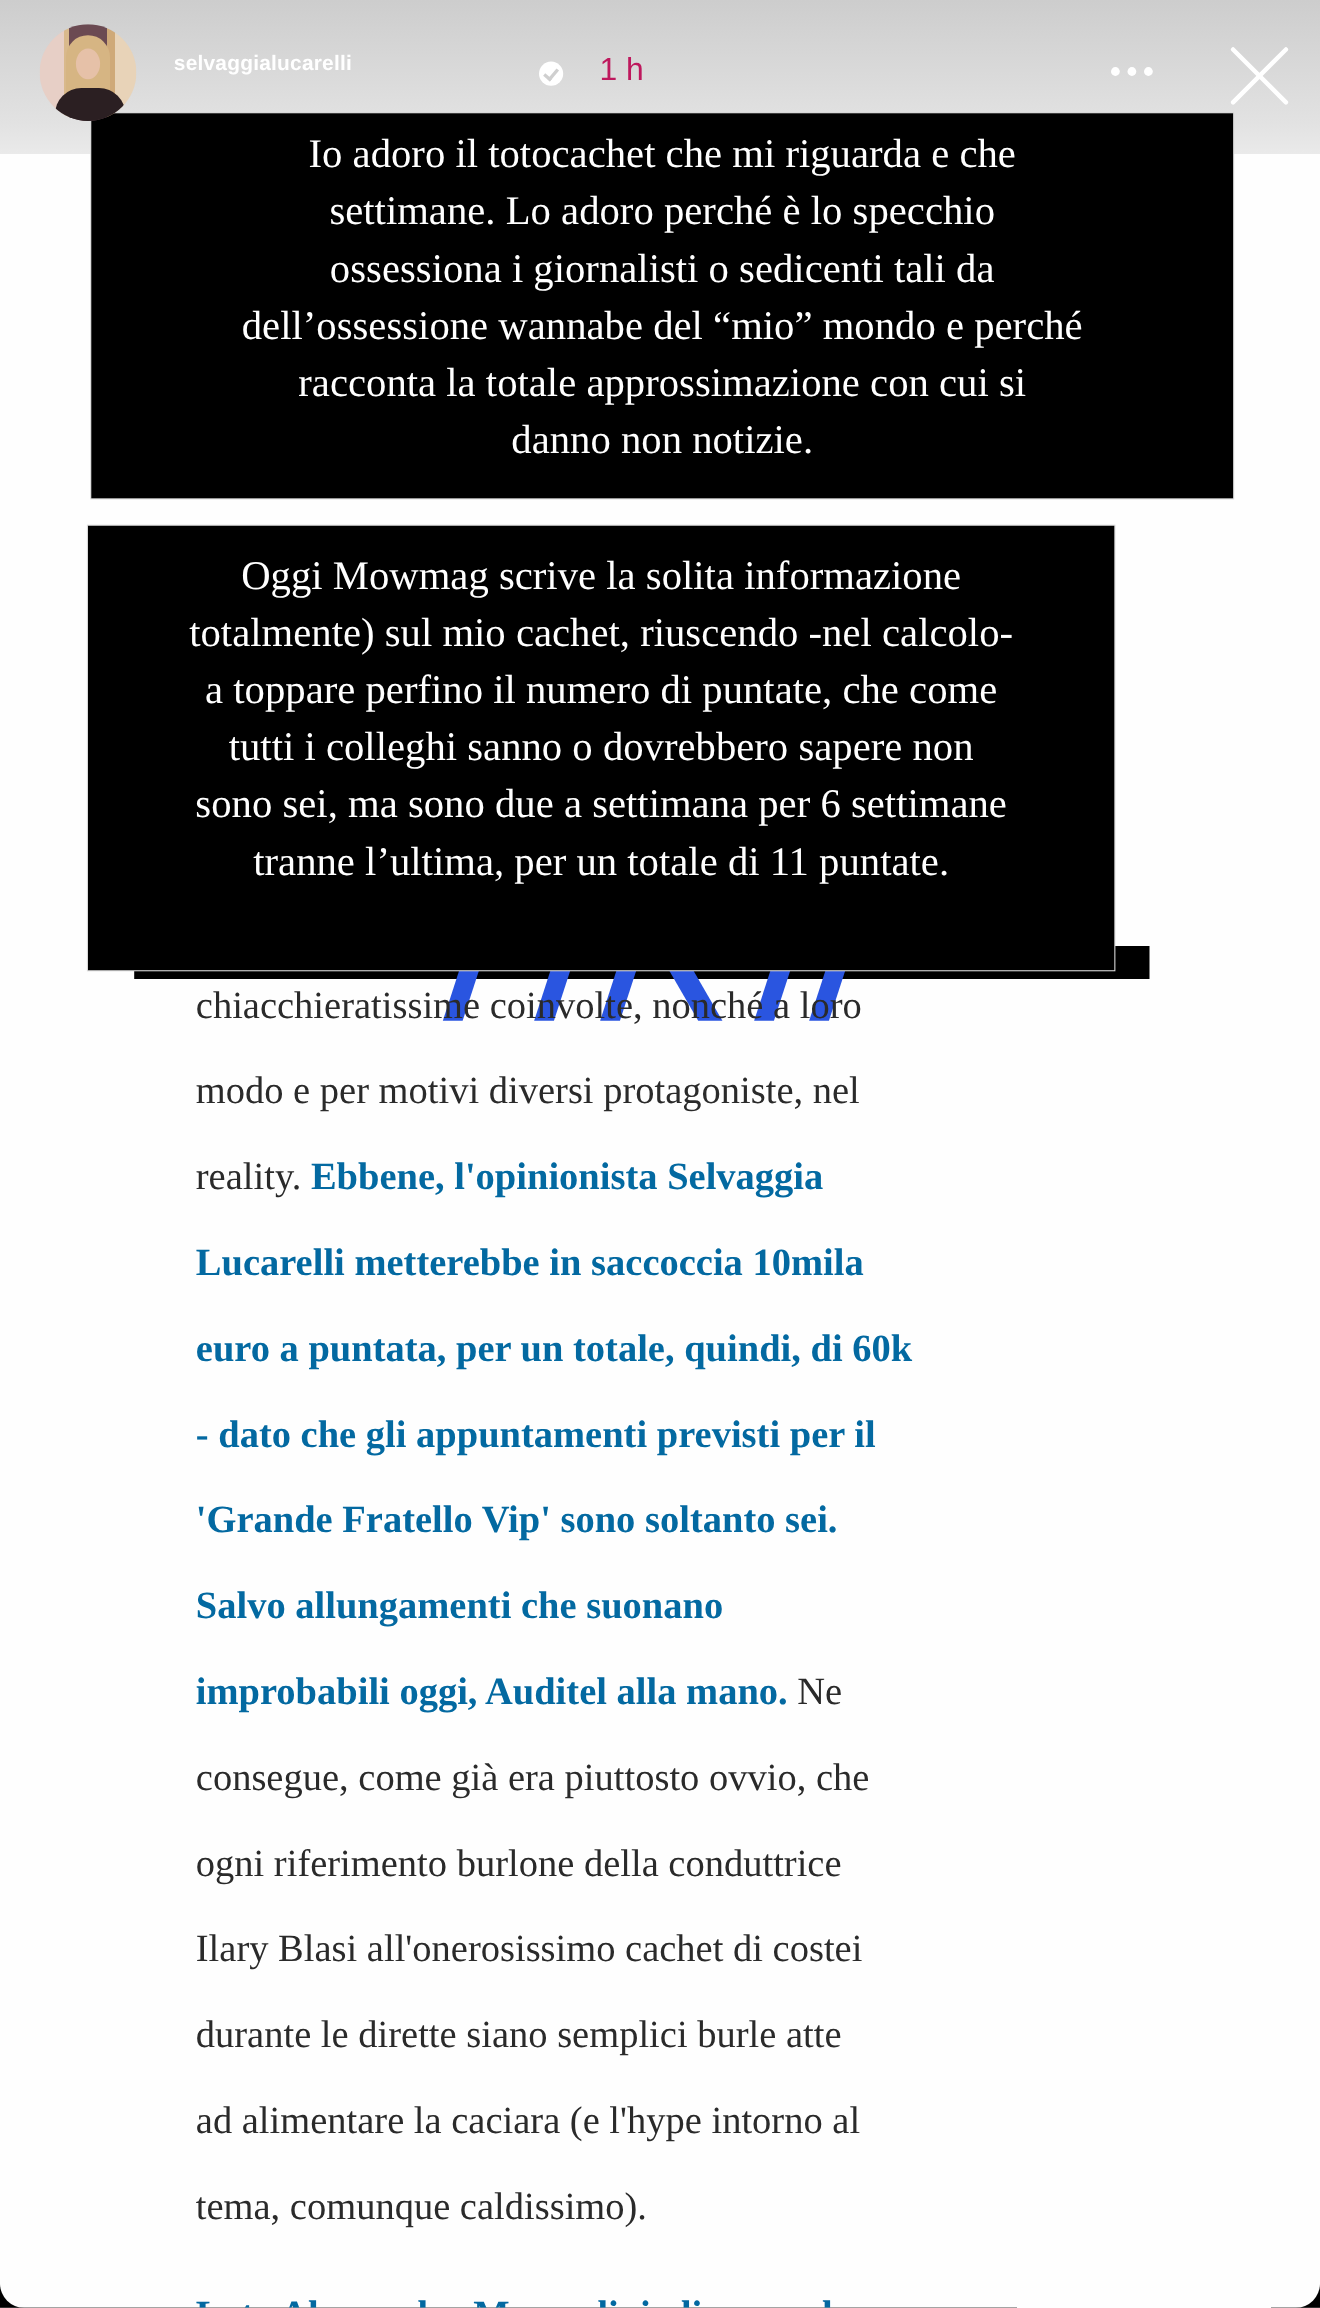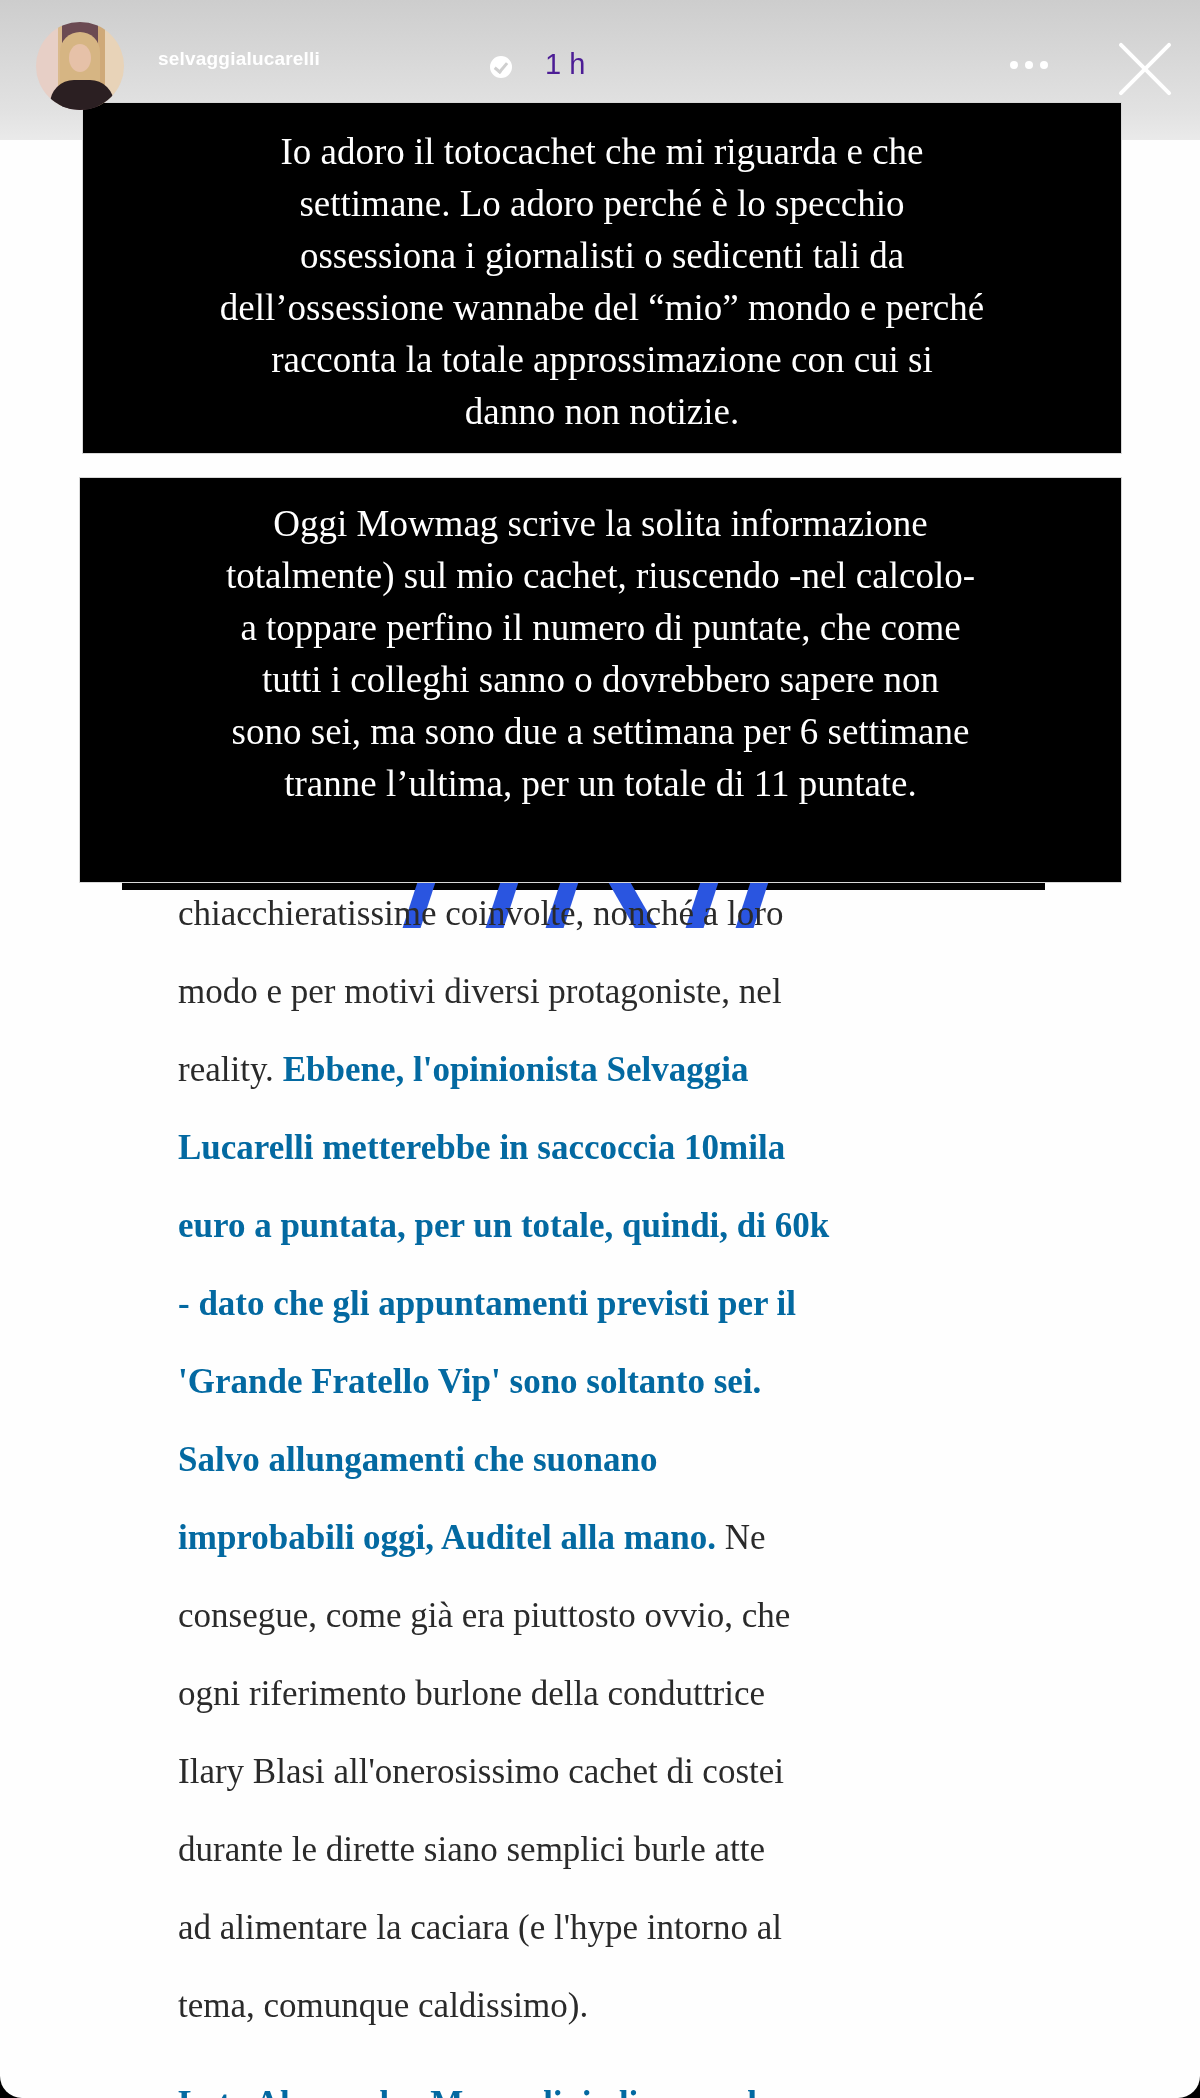--- a/index.html
+++ b/index.html
@@ -7,33 +7,33 @@
   .frame { position:absolute; left:0; top:0; width:1200px; height:2098px; background:#fefefe; border-radius:0 0 22px 22px; overflow:hidden; }
   .header-bg { position:absolute; left:0; top:0; width:1200px; height:140px; background:linear-gradient(#cdcdcd, #e2e2e2 80%, #eaeaea); }
   .avatar { position:absolute; left:36px; top:22px; width:88px; height:88px; border-radius:50%; overflow:hidden;
     background:radial-gradient(circle at 50% 32%, #e8c9b4 0 14%, transparent 15%), linear-gradient(90deg,#e7cfc6 0 25%, #d9b98c 25% 30%, #6b4a52 30% 70%, #cfa978 70% 78%, #e8d3b8 78%); }
   .avatar .hair { position:absolute; left:24px; top:10px; width:40px; height:64px; border-radius:20px 20px 8px 8px; background:#d6b583; }
   .avatar .face { position:absolute; left:33px; top:22px; width:22px; height:28px; border-radius:50%; background:#e6c1a8; }
   .avatar .body { position:absolute; left:14px; top:58px; width:64px; height:40px; border-radius:24px 24px 0 0; background:#2b1f22; }
   .username { position:absolute; left:158px; top:48px; font-family:"Liberation Sans", sans-serif; font-size:19px; font-weight:bold; color:#fff; letter-spacing:0.2px; }
   .verified { position:absolute; left:490px; top:56px; width:22px; height:22px; border-radius:50%; background:#fff; }
   .verified::after { content:""; position:absolute; left:7px; top:4px; width:5px; height:10px; border-right:3px solid #cfcfcf; border-bottom:3px solid #cfcfcf; transform:rotate(40deg); }
-  .time { position:absolute; left:545px; top:48px; font-family:"Liberation Sans", sans-serif; font-size:29px; color:#4c1d95; }
+  .time { position:absolute; left:545px; top:48px; font-family:"Liberation Sans", sans-serif; font-size:29px; color:#be185d; }
   .more { position:absolute; left:1010px; top:55px; width:50px; height:20px; display:flex; gap:7px; align-items:center; }
   .more span { width:8px; height:8px; border-radius:50%; background:#fff; display:block; }
   .close { position:absolute; left:1115px; top:38px; width:60px; height:60px; }
   .close::before, .close::after { content:""; position:absolute; left:28px; top:-5px; width:4px; height:72px; background:#fff; border-radius:2px; }
   .close::before { transform:rotate(45deg); } .close::after { transform:rotate(-45deg); }
 
   .under-strip { position:absolute; left:122px; top:860px; width:923px; height:30px; background:#000; }
   .stripe { position:absolute; top:870px; height:58px; width:18px; background:#2a55e0; transform:skewX(-18deg); }
 
   .box { position:absolute; background:#000; color:#fff; text-align:center; font-size:37px; line-height:52px; font-family:"Liberation Serif", serif; box-shadow:0 0 0 1px #d8d8d8; }
-  .box1 { left:83px; top:103px; width:1038px; height:350px; padding-top:23px; box-sizing:border-box; }
-  .box2 { left:80px; top:478px; width:1041px; height:404px; padding-top:20px; box-sizing:border-box;text-align:center; }
+  .box1 { left:83px; top:103px; width:1038px; height:350px; padding-top:12px; box-sizing:border-box; }
+  .box2 { left:80px; top:478px; width:933px; height:404px; padding-top:20px; box-sizing:border-box;text-align:center; }
   .box .ln { display:block; white-space:nowrap; }
 
   .article { position:absolute; left:178px; top:875px; width:900px; font-size:35px; color:#2a2a2a; font-family:"Liberation Serif", serif; }
   .article .ln { display:block; height:78px; line-height:78px; white-space:nowrap; }
   .article b { font-weight:bold; color:#0369a1; }
   .article .ln.clip { position:absolute; top:1190px; }
 </style>
 </head>
 <body>
 

